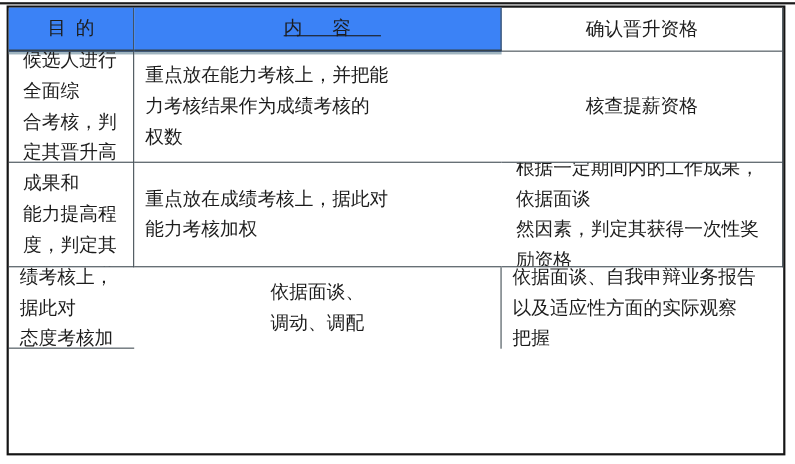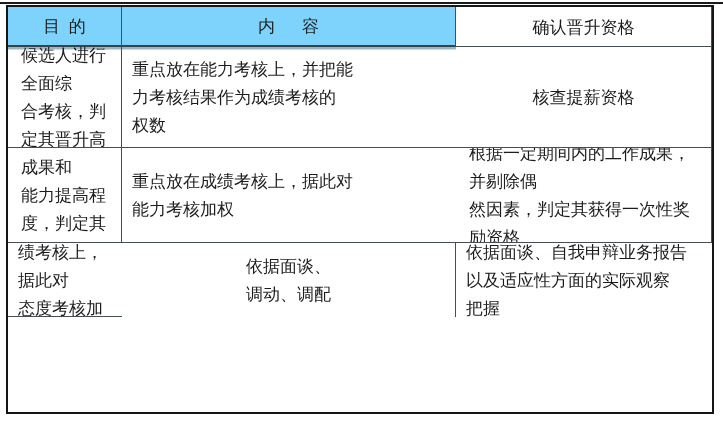--- a/index.html
+++ b/index.html
@@ -33,30 +33,30 @@
     font-size: 17px;
     line-height: 28px;
     display: flex;
     align-items: center;
     white-space: pre-line;
     overflow: hidden;
   }
   .cell.last-col { border-right: none; }
   .cell.last-row { border-bottom: none; }
   .th {
-    background: #7dd3fc;
+    background: #3b82f6;
     justify-content: center;
     text-align: center;
     border-bottom: 2px solid #37424a;
     box-shadow: 0 2.5px 0 #9fb4bf;
     letter-spacing: 0.5em;
     padding-left: 0.5em;
     line-height: 36px;
   }
-  .th.wide-space { letter-spacing: 1.6em; padding-left: 1.6em; }
+  .th.wide-space { letter-spacing: 1.6em; padding-left: 1.6em; text-decoration: underline; }
   .purpose {
     justify-content: center;
   }
   .content { padding: 16px 13px; text-align: left; }
   .weight  { padding: 16px 10px; text-align: left; }
 </style>
 </head>
 <body>
 
 <div class="top-rule"></div>
@@ -73,21 +73,21 @@
 力考核结果作为成绩考核的
 权数</div>
 
   <div class="cell purpose">核查提薪资格</div>
   <div class="cell content">观察分析职务担当情况，推测其成果和
 能力提高程度，判定其同级内提薪的
 资格</div>
   <div class="cell weight last-col">重点放在成绩考核上，据此对
 能力考核加权</div>
 
-  <div class="cell content">根据一定期间内的工作成果，并剔除偶
+  <div class="cell content">根据一定期间内的工作成果，依据面谈
 然因素，判定其获得一次性奖励资格</div>
   <div class="cell weight last-col">重点放在成绩考核上，据此对
 态度考核加权</div>
 
   <div class="cell purpose last-row">依据面谈、
 调动、调配</div>
   <div class="cell weight last-col last-row">依据面谈、自我申辩业务报告
 以及适应性方面的实际观察
 把握</div>
 </div>

